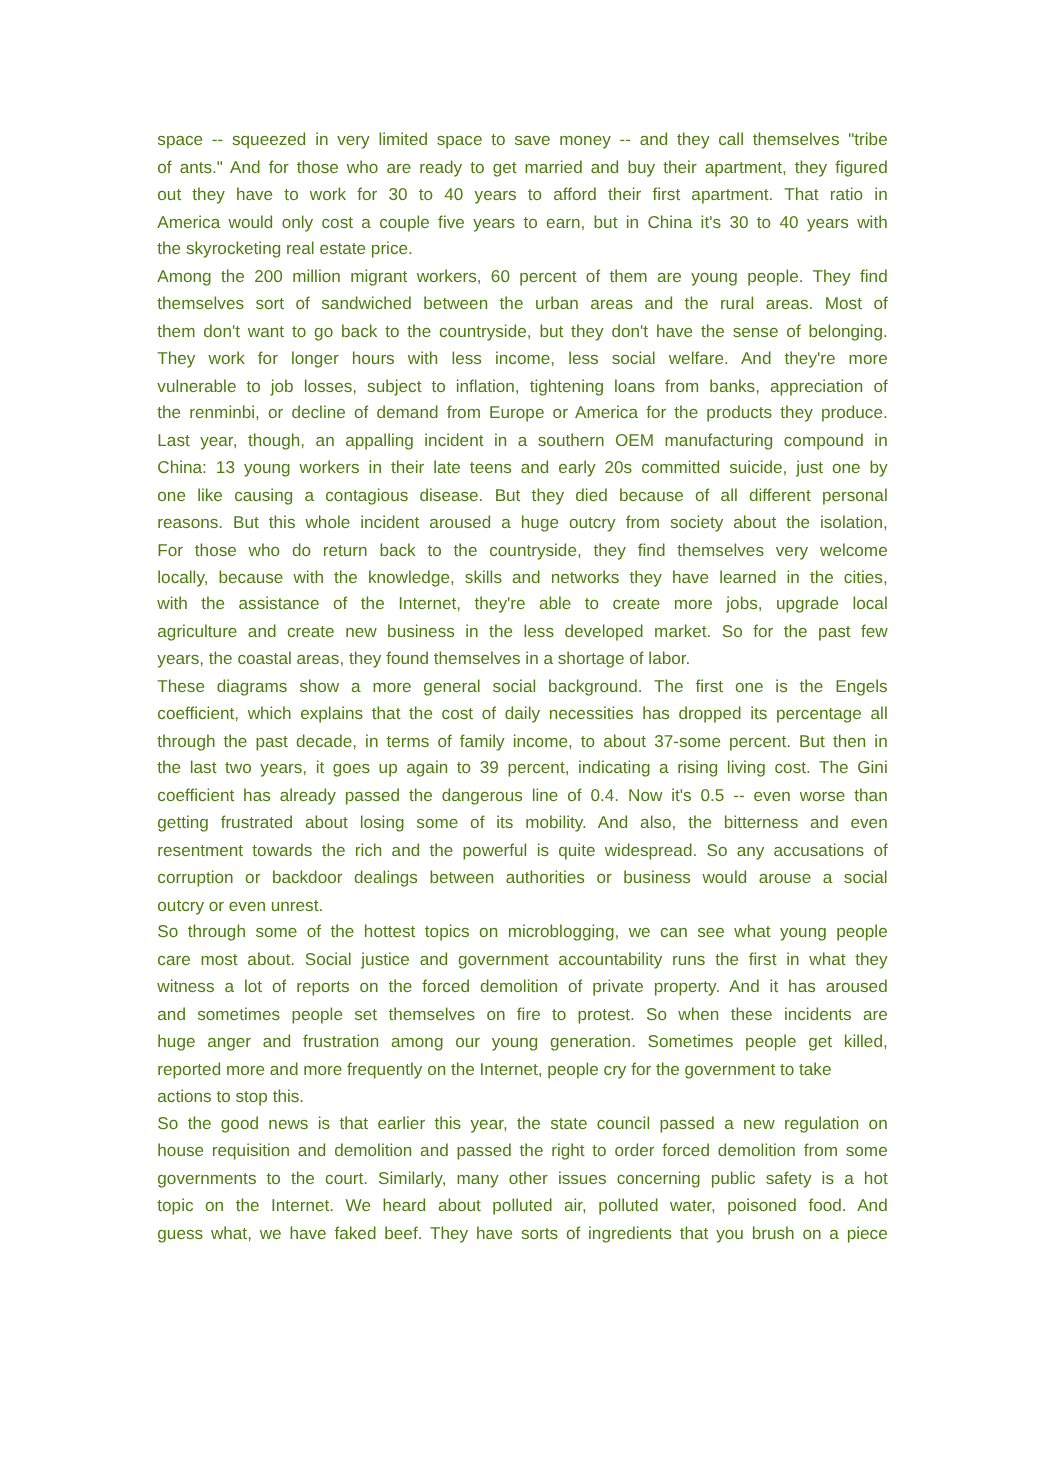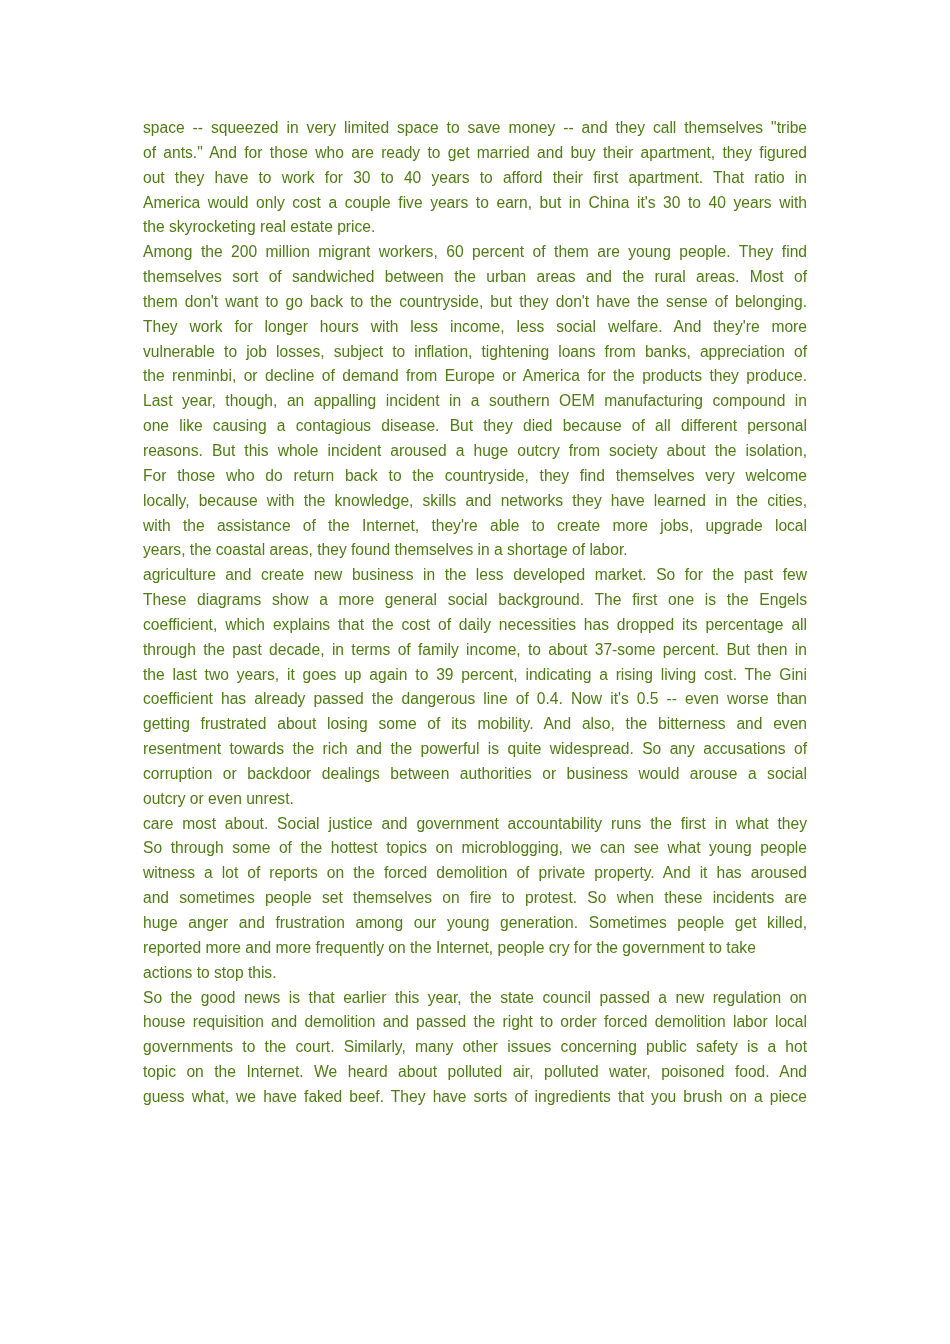--- a/index.html
+++ b/index.html
@@ -58,55 +58,56 @@
   </div>
 
   <div class="para">
     <span class="line">Among the 200 million migrant workers, 60 percent of them are young people. They find</span>
     <span class="line">themselves sort of sandwiched between the urban areas and the rural areas. Most of</span>
     <span class="line">them don't want to go back to the countryside, but they don't have the sense of belonging.</span>
     <span class="line">They work for longer hours with less income, less social welfare. And they're more</span>
     <span class="line">vulnerable to job losses, subject to inflation, tightening loans from banks, appreciation of</span>
     <span class="line">the renminbi, or decline of demand from Europe or America for the products they produce.</span>
     <span class="line">Last year, though, an appalling incident in a southern OEM manufacturing compound in</span>
+    <span class="line">China: 13 young workers in their late teens and early 20s committed suicide, just one by</span>
     <span class="line">one like causing a contagious disease. But they died because of all different personal</span>
     <span class="line">reasons. But this whole incident aroused a huge outcry from society about the isolation,</span>
   </div>
 
   <div class="para">
     <span class="line">For those who do return back to the countryside, they find themselves very welcome</span>
     <span class="line">locally, because with the knowledge, skills and networks they have learned in the cities,</span>
     <span class="line">with the assistance of the Internet, they're able to create more jobs, upgrade local</span>
+    <span class="line">agriculture and create new business in the less developed market. So for the past few</span>
     <span class="line last">years, the coastal areas, they found themselves in a shortage of labor.</span>
-    <span class="line">agriculture and create new business in the less developed market. So for the past few</span>
   </div>
 
   <div class="para">
     <span class="line">These diagrams show a more general social background. The first one is the Engels</span>
     <span class="line">coefficient, which explains that the cost of daily necessities has dropped its percentage all</span>
     <span class="line">through the past decade, in terms of family income, to about 37-some percent. But then in</span>
     <span class="line">the last two years, it goes up again to 39 percent, indicating a rising living cost. The Gini</span>
     <span class="line">coefficient has already passed the dangerous line of 0.4. Now it's 0.5 -- even worse than</span>
     <span class="line">getting frustrated about losing some of its mobility. And also, the bitterness and even</span>
     <span class="line">resentment towards the rich and the powerful is quite widespread. So any accusations of</span>
     <span class="line">corruption or backdoor dealings between authorities or business would arouse a social</span>
     <span class="line last">outcry or even unrest.</span>
   </div>
 
   <div class="para">
+    <span class="line">So through some of the hottest topics on microblogging, we can see what young people</span>
     <span class="line">care most about. Social justice and government accountability runs the first in what they</span>
-    <span class="line">So through some of the hottest topics on microblogging, we can see what young people</span>
     <span class="line">witness a lot of reports on the forced demolition of private property. And it has aroused</span>
     <span class="line">and sometimes people set themselves on fire to protest. So when these incidents are</span>
     <span class="line">huge anger and frustration among our young generation. Sometimes people get killed,</span>
     <span class="line ragged">reported more and more frequently on the Internet, people cry for the government to take</span>
     <span class="line last">actions to stop this.</span>
   </div>
 
   <div class="para">
     <span class="line">So the good news is that earlier this year, the state council passed a new regulation on</span>
-    <span class="line">house requisition and demolition and passed the right to order forced demolition labor local</span>
+    <span class="line">house requisition and demolition and passed the right to order forced demolition from some</span>
     <span class="line">governments to the court. Similarly, many other issues concerning public safety is a hot</span>
     <span class="line">topic on the Internet. We heard about polluted air, polluted water, poisoned food. And</span>
     <span class="line">guess what, we have faked beef. They have sorts of ingredients that you brush on a piece</span>
   </div>
 
 </div>
 
 </body></html>

